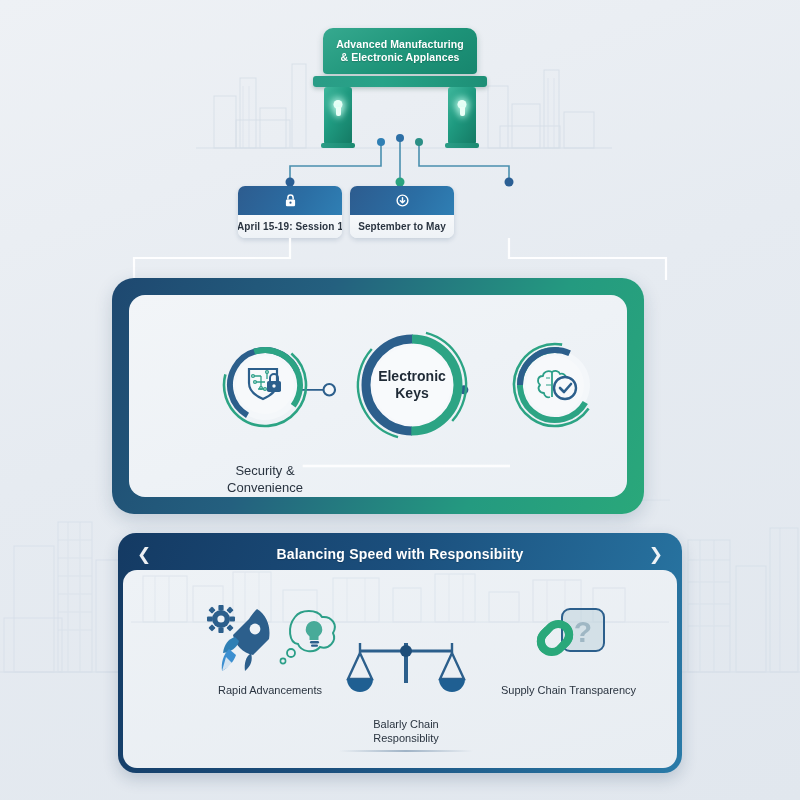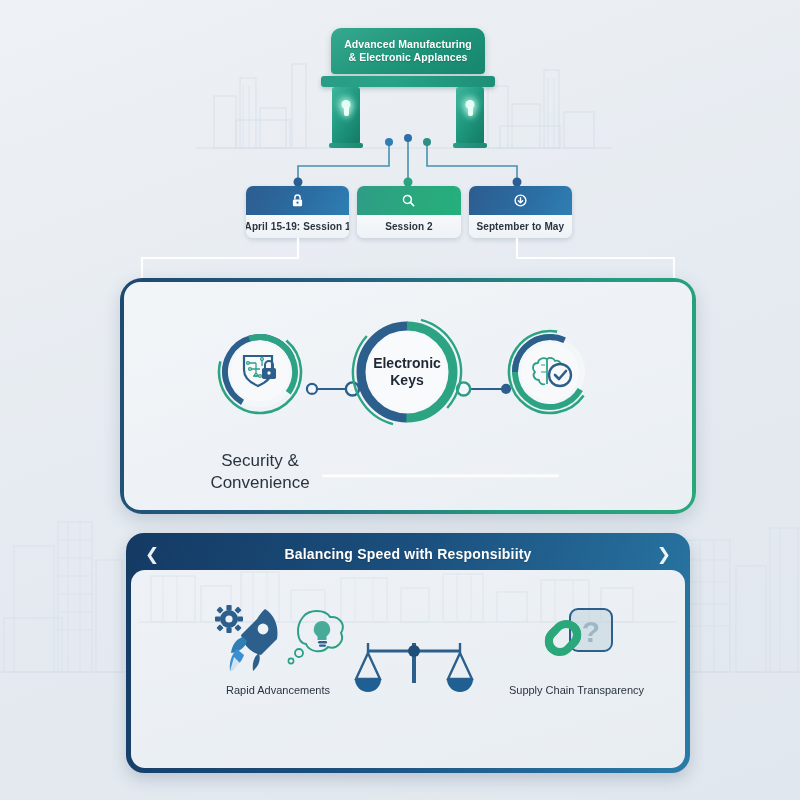--- a/index.html
+++ b/index.html
@@ -8,21 +8,21 @@
     width: 800px; height: 800px;
     font-family: "Liberation Sans", sans-serif;
     background: linear-gradient(160deg, #eef1f5 0%, #e6ebf1 45%, #e1e7ee 100%);
     position: relative; overflow: hidden;
   }
 
   
   .bg-skyline { position: absolute; inset: 0; z-index: 0; pointer-events: none; }
 
   
-  .stage { position: absolute; inset: 0; z-index: 2; margin-left: 8px; }
+  .stage { position: absolute; inset: 0; z-index: 2; }
 
   
   .gateway { position: absolute; left: 0; top: 0; width: 800px; height: 180px; }
 
   .arch-banner {
     position: absolute; left: 323px; top: 28px;
     width: 154px; height: 46px;
     background: linear-gradient(150deg, #36a98f 0%, #1e9479 55%, #17866e 100%);
     border-radius: 10px 10px 4px 4px;
     display: flex; align-items: center; justify-content: center;
@@ -86,42 +86,42 @@
   .card-head svg { display: block; }
   .card-label {
     flex: 1; display: flex; align-items: center; justify-content: center;
     font-size: 10px; color: #2a3440; letter-spacing: .1px;
     background: linear-gradient(180deg, #f7f9fb, #eef2f6);
     padding: 0 3px; text-align: center; white-space: nowrap; font-weight: bold;
   }
 
   
   .main-panel {
-    position: absolute; left: 112px; top: 278px; width: 576px; height: 236px;
-    border-radius: 22px; padding: 4px;
+    position: absolute; left: 112px; top: 278px; width: 532px; height: 236px;
+    border-radius: 22px; padding: 17px;
     background: linear-gradient(115deg, #1e4870 0%, #24607f 35%, #249a80 72%, #2aa87a 100%);
     box-shadow: 0 6px 18px rgba(30,60,95,.18);
   }
   .main-panel-inner {
     width: 100%; height: 100%; border-radius: 16px;
     background: linear-gradient(160deg, #f2f5f8 0%, #eaeff4 100%);
     position: relative; overflow: hidden;
   }
   .nodes-row {
     position: absolute; left: 0; top: 26px; width: 100%; height: 128px;
   }
   .node { position: absolute; top: 0; }
   .node.side { width: 100px; height: 100px; }
   .node.left  { left: 86px;  top: 14px; }
   .node.right { left: 376px; top: 14px; }
   .node.center{ left: 219px; top: 0;  width: 128px; height: 128px; }
 
   .node-label {
     position: absolute; width: 200px; text-align: center;
-    font-size: 17px; color: #2a3440; line-height: 1.28;
+    font-size: 13px; color: #2a3440; line-height: 1.28;
   }
   .node-label.left  { left: 36px;  top: 168px; }
   .node-label.right { left: 326px; top: 168px; }
 
   
   .bottom-panel {
     position: absolute; left: 118px; top: 533px; width: 564px; height: 240px;
     border-radius: 18px; padding: 5px;
     background: linear-gradient(110deg, #143a63 0%, #1b4f7d 45%, #2a7ba8 100%);
     box-shadow: 0 6px 16px rgba(25,55,90,.20);
@@ -272,29 +272,20 @@
       <div class="card-head">
         <svg width="17" height="17" viewBox="0 0 24 24">
           <rect x="5.5" y="10.5" width="13" height="9.5" rx="1.8" fill="#fff"></rect>
           <path d="M8.3 10.5V8.1a3.7 3.7 0 0 1 7.4 0v2.4" fill="none" stroke="#fff" stroke-width="2.1"></path>
           <circle cx="12" cy="15" r="1.5" fill="#2d5c8f"></circle>
         </svg>
       </div>
       <div class="card-label">April 15-19: Session 1</div>
     </div>
 
-    <div class="card green">
-      <div class="card-head">
-        <svg width="17" height="17" viewBox="0 0 24 24">
-          <circle cx="10.5" cy="10.5" r="5.6" fill="none" stroke="#fff" stroke-width="2.1"></circle>
-          <line x1="14.7" y1="14.7" x2="19.2" y2="19.2" stroke="#fff" stroke-width="2.4" stroke-linecap="round"></line>
-        </svg>
-      </div>
-      <div class="card-label">Session 2</div>
-    </div>
 
     <div class="card blue">
       <div class="card-head">
         <svg width="17" height="17" viewBox="0 0 24 24">
           <circle cx="12" cy="12" r="7.6" fill="none" stroke="#fff" stroke-width="2"></circle>
           <line x1="12" y1="8" x2="12" y2="14.6" stroke="#fff" stroke-width="2" stroke-linecap="round"></line>
           <path d="M9 12.2 L12 15.2 L15 12.2" fill="none" stroke="#fff" stroke-width="2" stroke-linecap="round" stroke-linejoin="round"></path>
         </svg>
       </div>
       <div class="card-label">September to May</div>
@@ -489,20 +480,25 @@
 
             <path d="M14 14 L2 40 L26 40 Z" fill="none" stroke="#2c5f8c" stroke-width="2.4"></path>
             <path d="M1 40 A13 13 0 0 0 27 40 Z" fill="#1f5f92"></path>
 
             <path d="M106 14 L94 40 L118 40 Z" fill="none" stroke="#2c5f8c" stroke-width="2.4"></path>
             <path d="M93 40 A13 13 0 0 0 119 40 Z" fill="#1f5f92"></path>
             <line x1="14" y1="4" x2="14" y2="14" stroke="#2c5f8c" stroke-width="2.4"></line>
             <line x1="106" y1="4" x2="106" y2="14" stroke="#2c5f8c" stroke-width="2.4"></line>
           </svg>
         </div>
+        <div class="bi-label">
+          <span>Balarly Chain</span><br>
+          <span>Responsiblity</span>
+          <span class="divider-line"></span>
+        </div>
       </div>
 
       <div class="bi supply">
         <div class="bi-icon">
           <svg width="110" height="76" viewBox="0 0 110 76">
             <rect x="48" y="8" width="42" height="42" rx="8" fill="#bfd3dd" fill-opacity=".55" stroke="#2c5f8c" stroke-width="2"></rect>
             <text x="69" y="41" font-family="'Liberation Sans', sans-serif" font-size="30" font-weight="700" fill="#9fb7c4" text-anchor="middle">?</text>
             <g stroke="#2aa87a" stroke-width="8" fill="none" stroke-linecap="round">
               <path d="M30 48 a11 11 0 0 1 0-15.5 l7-7 a11 11 0 0 1 15.5 15.5 l-3 3"></path>
               <path d="M52 26 a11 11 0 0 1 0 15.5 l-7 7 A11 11 0 0 1 29.5 33 l3-3"></path>

